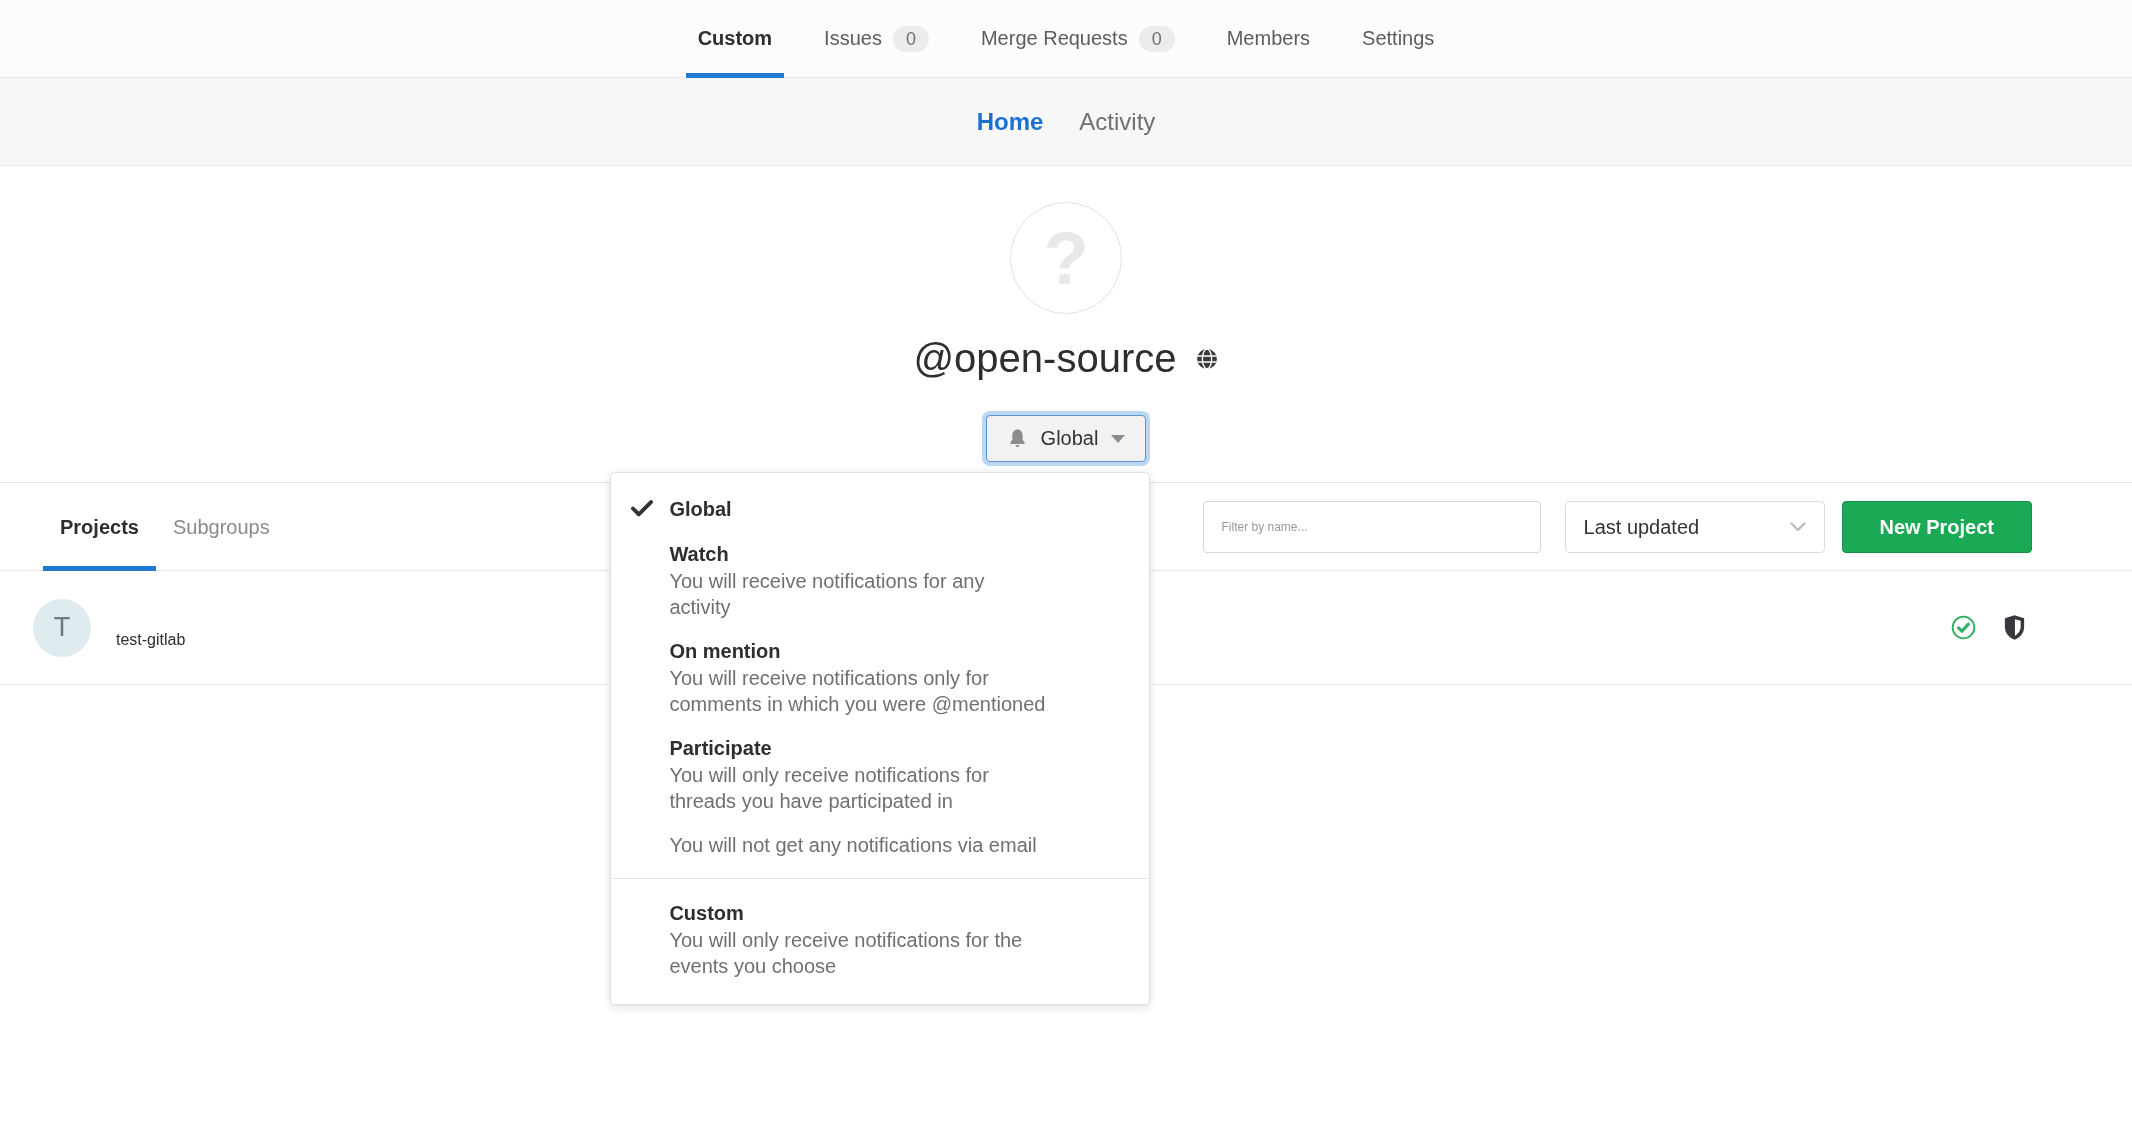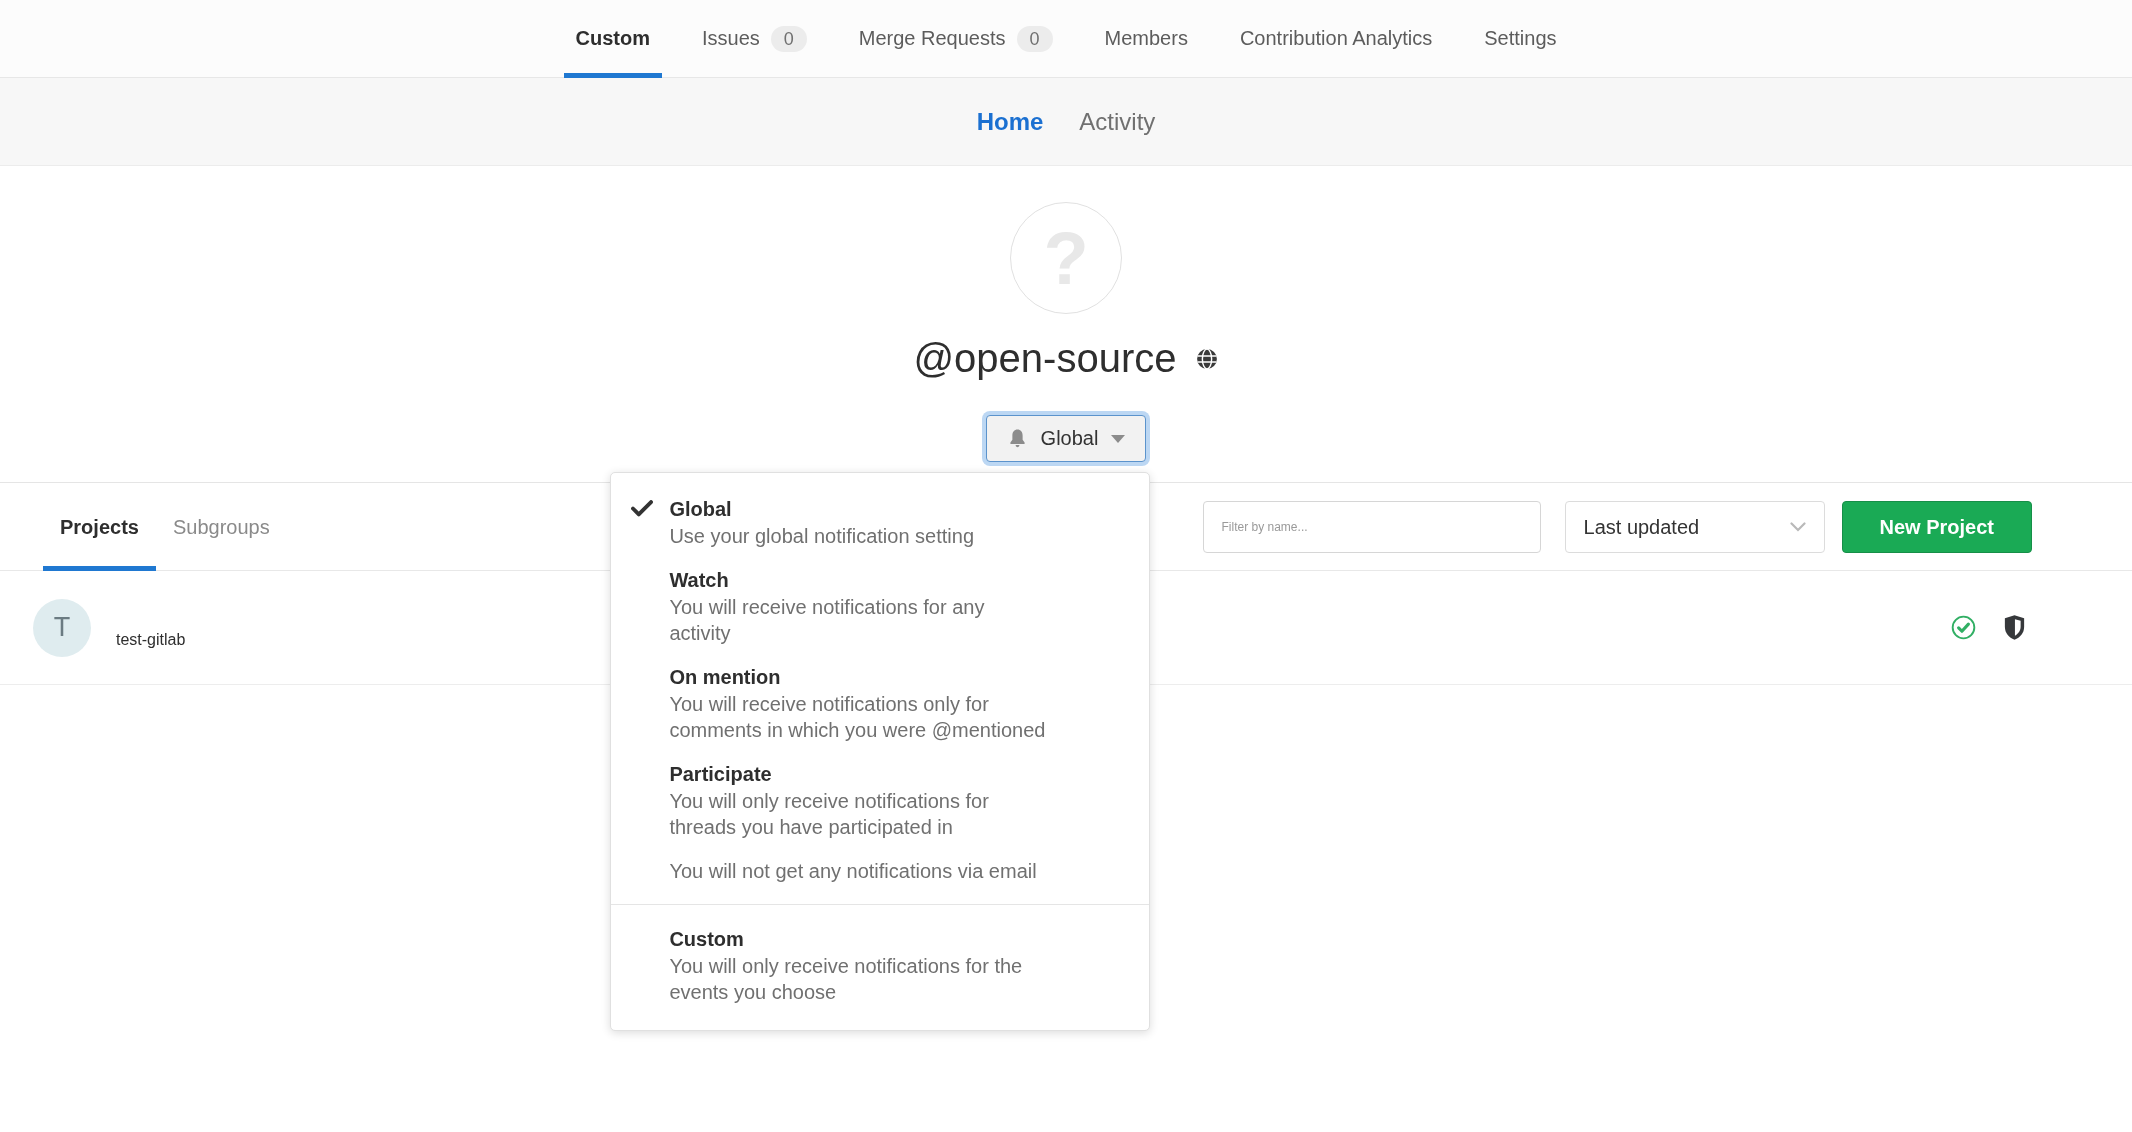--- a/index.html
+++ b/index.html
@@ -94,23 +94,20 @@
     <span class="badge">0</span>
   </div>
   <div class="nav-item">
     <span>Merge Requests</span>
     <span class="badge">0</span>
   </div>
   <div class="nav-item">
     <span>Members</span>
   </div>
   <div class="nav-item">
-    <span>Contribution Analytics</span>
-  </div>
-  <div class="nav-item">
     <span>Settings</span>
   </div>
 </header>
 
 <div class="sub-bar">
   <span class="sub-item active">Home</span>
   <span class="sub-item">Activity</span>
 </div>
 
 <section class="group-header">
@@ -144,21 +141,20 @@
 
       
       <div class="dropdown">
         <div class="dd-item">
           <span class="check">
             <svg width="22" height="17" viewBox="0 0 17 13">
               <path d="M1.5 6.5 L6 11 L15.5 1.5" fill="none" stroke="#333" stroke-width="3" stroke-linecap="round" stroke-linejoin="round"></path>
             </svg>
           </span>
           <div class="dd-title">Global</div>
-          <div class="dd-desc">Use your global notification setting</div>
         </div>
         <div class="dd-item">
           <div class="dd-title">Watch</div>
           <div class="dd-desc">You will receive notifications for any
 activity</div>
         </div>
         <div class="dd-item">
           <div class="dd-title">On mention</div>
           <div class="dd-desc">You will receive notifications only for
 comments in which you were @mentioned</div>

